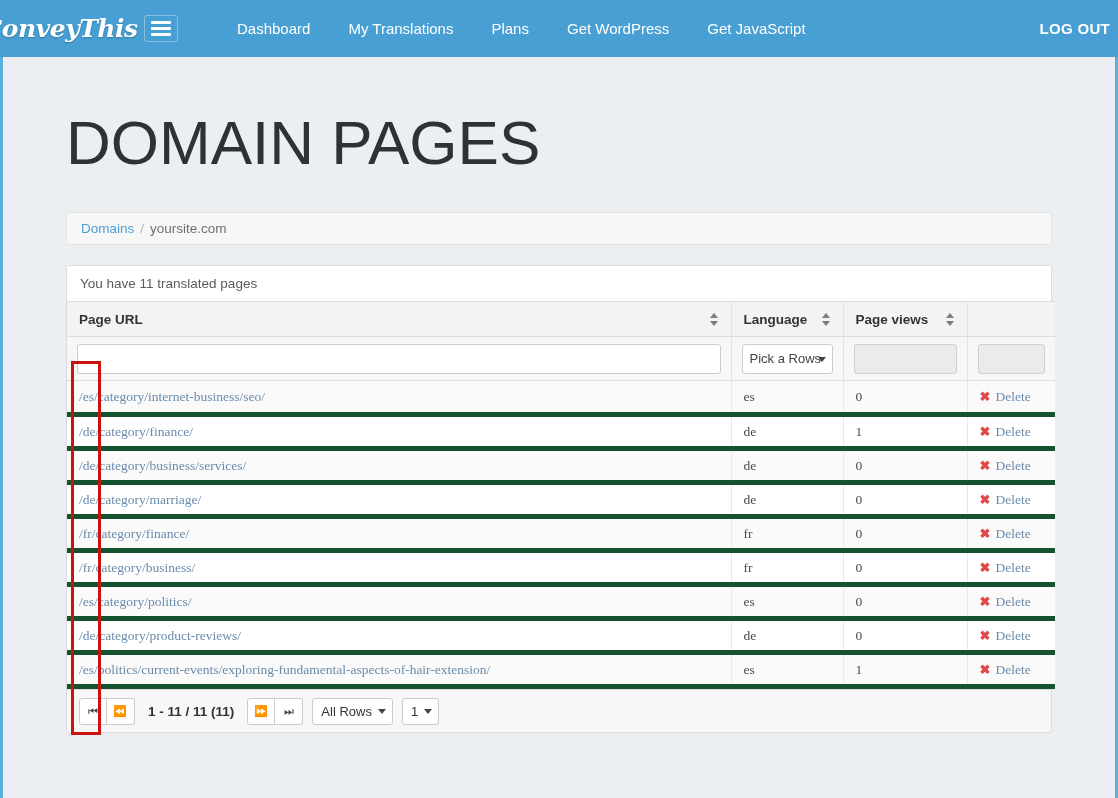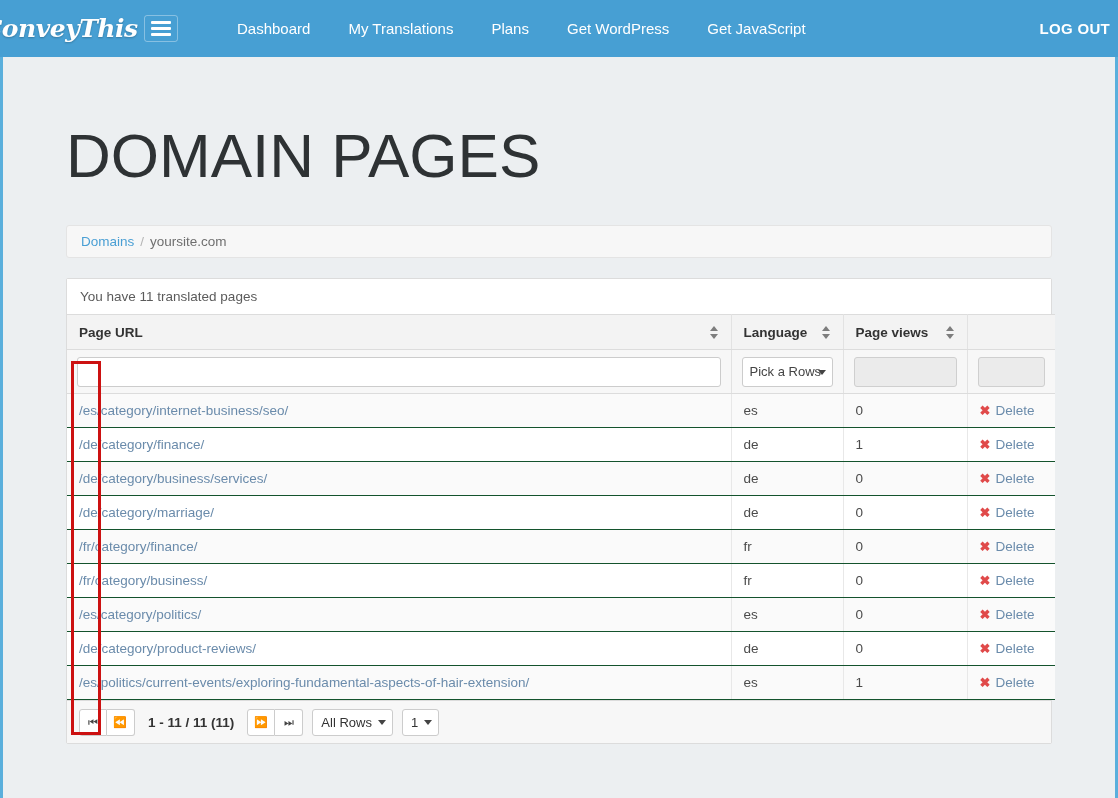--- a/index.html
+++ b/index.html
@@ -69,21 +69,21 @@
 
   
   .page {
     position: absolute; top: 57px; left: 0;
     width: 1118px; height: 741px;
     background: #eceff1;
     border-left: 3px solid #5aafdc;
     border-right: 3px solid #5aafdc;
     overflow: hidden;
   }
-  .content { position: relative; padding: 13px 63px; }
+  .content { position: relative; padding: 0 63px; }
 
   .page-title {
     font-size: 62px;
     font-weight: normal;
     color: #2e3234;
     margin: 0;
     padding-top: 55px;
     letter-spacing: 0px;
     line-height: 1;
   }
@@ -173,28 +173,29 @@
   .sel-filter .caret {
     position: absolute; right: 6px; top: 50%;
     margin-top: -2px;
     width: 0; height: 0;
     border-left: 4px solid transparent;
     border-right: 4px solid transparent;
     border-top: 5px solid #444;
   }
 
   tbody.rows td {
-    border-bottom: 1px solid #14532d;
+    border-bottom: 5px solid #14532d;
     border-right: 1px solid #e8e8e8;
     height: 34px;
     padding: 0 12px;
     font-size: 13.5px;
     color: #4b4b4b;
     white-space: nowrap;
     overflow: hidden;
+    font-family: Liberation Serif, serif;
   }
   tbody.rows tr:nth-child(odd) td { background: #fafafa; }
   tbody.rows tr:nth-child(even) td { background: #ffffff; }
   tbody.rows td.url a { color: #6a8bab; text-decoration: none; cursor: pointer; }
   tbody.rows td.last { border-right: none; }
   .del-link { color: #6a8bab; text-decoration: none; font-size: 13.5px; cursor: pointer; }
   .del-x { color: #e04a4a; font-weight: bold; margin-right: 5px; font-size: 13px; }
 
   .pager {
     background: #f7f7f7;

